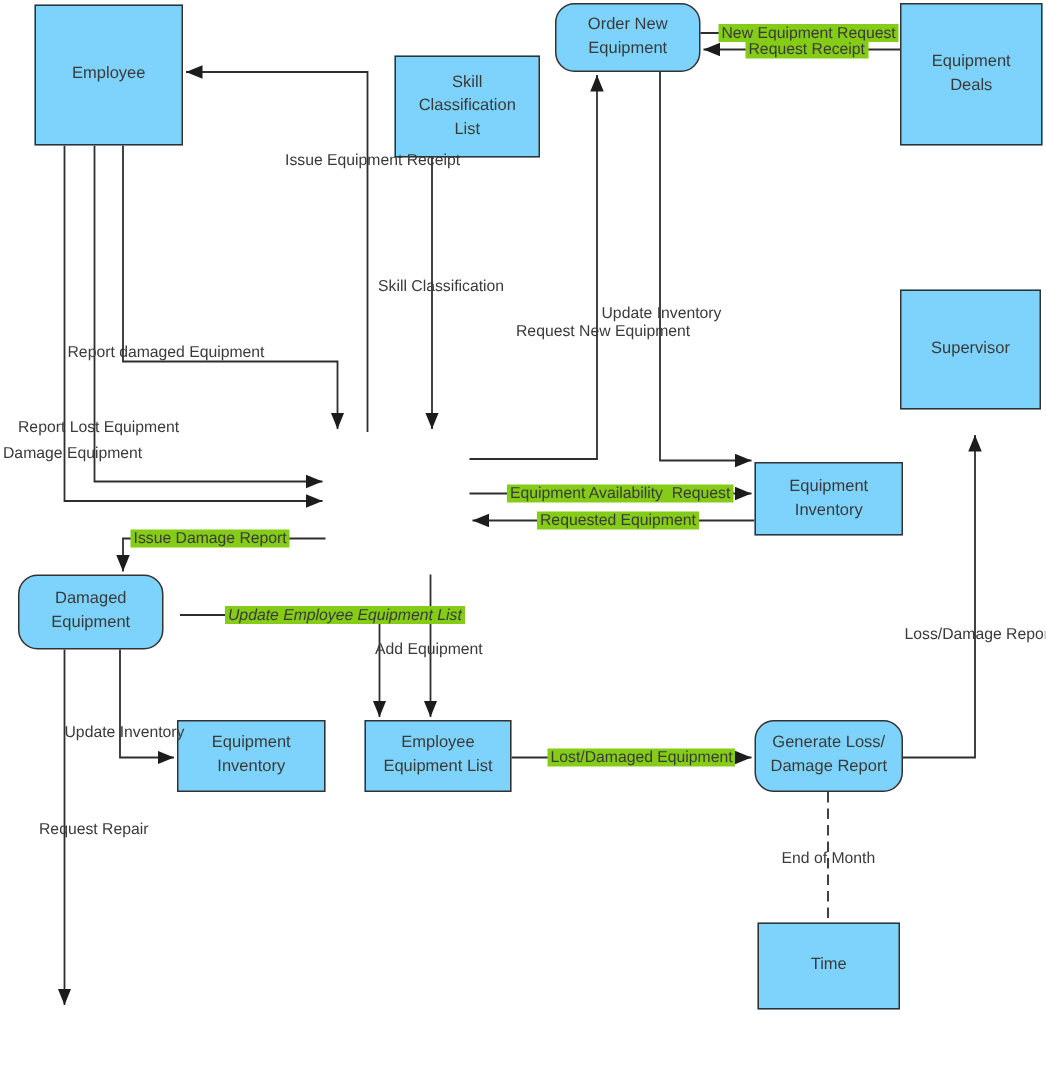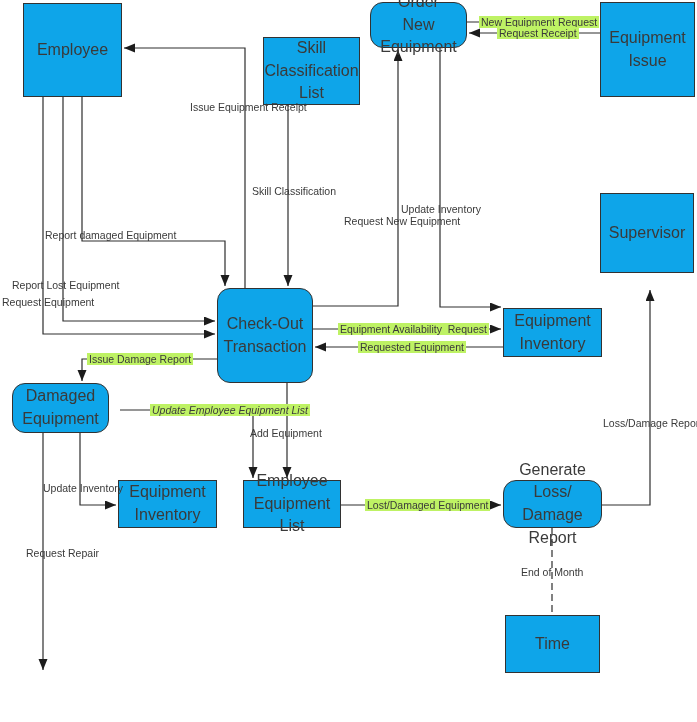--- a/index.html
+++ b/index.html
@@ -3,31 +3,31 @@
 <meta charset="utf-8">
 <style>
   html,body { margin:0; padding:0; background:#ffffff; }
   #canvas {
     position:relative; width:697px; height:722px; background:#ffffff;
     font-family:"Liberation Sans", sans-serif; overflow:hidden;
   }
   #connectors { position:absolute; left:0; top:0; width:697px; height:722px; }
   .node {
     position:absolute; box-sizing:border-box;
-    border:1.4px solid #323232; background:#0ea5e9;
+    border:1.4px solid #323232; background:#7dd3fc;
     display:flex; align-items:center; justify-content:center;
-    text-align:center; font-size:16px; line-height:1.42; color:#3a3a3a;
+    text-align:center; font-size:11px; line-height:1.42; color:#3a3a3a;
     padding:0 10px;
   }
   .rounded { border-radius:13px; }
   .flow-label {
     position:absolute; font-size:10.5px; line-height:12px; color:#3a3a3a;
     white-space:pre;
   }
-  .on-line { background:#bef264; padding:0 2px; }
+  .on-line { background:#84cc16; padding:0 2px; }
 </style>
 </head>
 <body>
 
 <div id="canvas">
 
   <svg id="connectors" viewBox="0 0 697 722" xmlns="http://www.w3.org/2000/svg">
     <defs>
       <marker id="arrow" markerUnits="userSpaceOnUse" markerWidth="12" markerHeight="10" refX="11" refY="4.5" orient="auto">
         <path d="M0,0 L11,4.5 L0,9 Z" fill="#1c1c1c"></path>
@@ -55,25 +55,24 @@
       <polyline points="552,528 552,615" stroke-dasharray="7,4"></polyline>
     </g>
   </svg>
 
   <div class="node" style="left:23px; top:3px; width:99px; height:94px;">Employee</div>
 
   <div class="node" style="left:263px; top:37px; width:97px; height:68px;">Skill Classification List</div>
 
   <div class="node rounded" style="left:370px; top:2px; width:97px; height:46px;">Order New Equipment</div>
 
-  <div class="node" style="left:600px; top:2px; width:95px; height:95px;">Equipment Issue</div>
+  <div class="node" style="left:600px; top:2px; width:95px; height:95px;">Equipment Deals</div>
 
   <div class="node" style="left:600px; top:193px; width:94px; height:80px;">Supervisor</div>
 
-  <div class="node rounded" style="left:217px; top:288px; width:96px; height:95px;">Check-Out Transaction</div>
 
   <div class="node" style="left:503px; top:308px; width:99px; height:49px;">Equipment Inventory</div>
 
   <div class="node rounded" style="left:12px; top:383px; width:97px; height:50px;">Damaged Equipment</div>
 
   <div class="node" style="left:118px; top:480px; width:99px; height:48px;">Equipment Inventory</div>
 
   <div class="node" style="left:243px; top:480px; width:98px; height:48px;">Employee Equipment List</div>
 
   <div class="node rounded" style="left:503px; top:480px; width:99px; height:48px; padding:0 6px;">Generate Loss/ Damage Report</div>
@@ -90,21 +89,21 @@
   <div class="flow-label on-line" style="left:497px; top:27px;">Request Receipt</div>
 
   <div class="flow-label" style="left:401px; top:203px;">Update Inventory</div>
 
   <div class="flow-label" style="left:344px; top:215px;">Request New Equipment</div>
 
   <div class="flow-label" style="left:45px; top:229px;text-align:right;">Report damaged Equipment</div>
 
   <div class="flow-label" style="left:12px; top:279px;">Report Lost Equipment</div>
 
-  <div class="flow-label" style="left:2px; top:296px;">Request Equipment</div>
+  <div class="flow-label" style="left:2px; top:296px;">Damage Equipment</div>
 
   <div class="flow-label on-line" style="left:338px; top:323px;">Equipment Availability  Request</div>
 
   <div class="flow-label on-line" style="left:358px; top:341px;">Requested Equipment</div>
 
   <div class="flow-label on-line" style="left:87px; top:353px;">Issue Damage Report</div>
 
   <div class="flow-label on-line" style="left:150px; top:404px;font-style:italic;">Update Employee Equipment List</div>
 
   <div class="flow-label" style="left:250px; top:427px;">Add Equipment</div>

